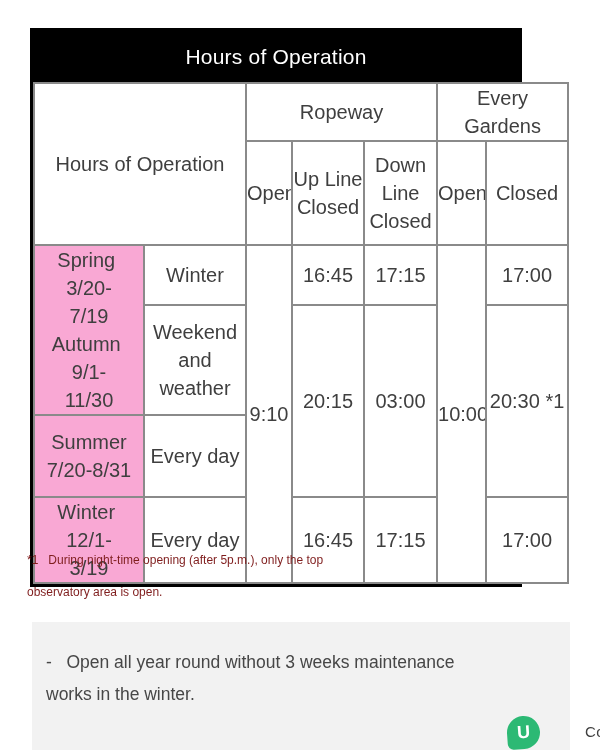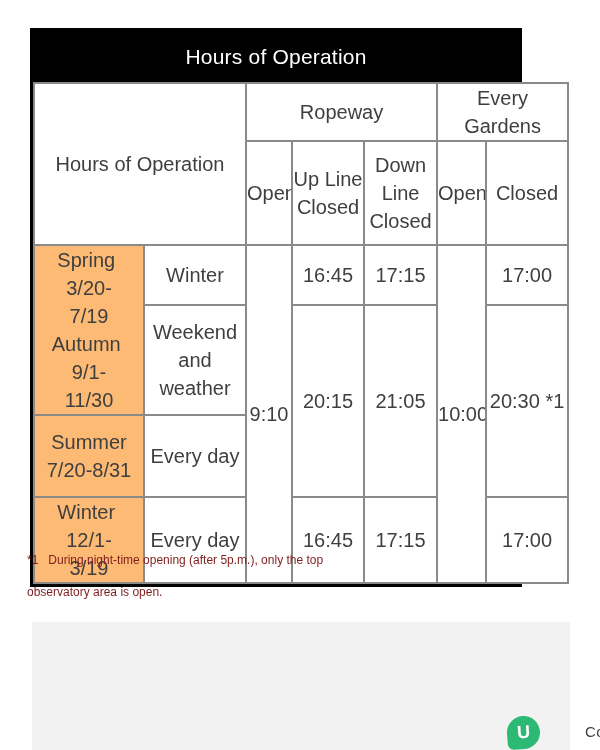--- a/index.html
+++ b/index.html
@@ -41,21 +41,21 @@
     text-align: center;
     vertical-align: middle;
     font-size: 20px;
     line-height: 28px;
     color: #3f3f3f;
     padding: 0;
     white-space: pre-line;
     background: #ffffff;
     overflow: hidden;
   }
-  table.grid td.season { background: #fdba74; }
+  table.grid td.season { background: #f9a8d4; }
   tr.rA > td { height: 56px; }
   tr.rB > td { height: 102px; }
   tr.r1 > td { height: 58px; }
   tr.r2 > td { height: 82px; }
   tr.r3 > td { height: 80px; }
   tr.r4 > td { height: 77px; }
   .footnote {
     position: absolute;
     left: 27px;
     top: 544px;
@@ -148,21 +148,21 @@
           <td rowspan="4">9:10</td>
           <td>16:45</td>
           <td>17:15</td>
           <td rowspan="4">10:00</td>
           <td>17:00</td>
         </tr>
         <tr class="r2">
           <td>Weekend
 and weather</td>
           <td rowspan="2">20:15</td>
-          <td rowspan="2">21:05</td>
+          <td rowspan="2">03:00</td>
           <td rowspan="2">20:30 *1</td>
         </tr>
         <tr class="r3">
           <td class="season">Summer
 7/20-8/31</td>
           <td>Every day</td>
         </tr>
         <tr class="r4">
           <td class="season">Winter&nbsp; 12/1-
 3/19</td>
@@ -172,20 +172,22 @@
           <td>17:00</td>
         </tr>
       </tbody>
     </table>
   </div>
 
   <div class="footnote">*1&nbsp;&nbsp; During night-time opening (after 5p.m.), only the top
 observatory area is open.</div>
 
   <div class="notes-box">
+    <p>-&nbsp;&nbsp; Open all year round without 3 weeks maintenance
+works in the winter.</p>
   </div>
 
   <div class="wm-badge">
     <span>U</span>
   </div>
   <div class="wm-text">Comm</div>
 
 </div>
 
 </body></html>

